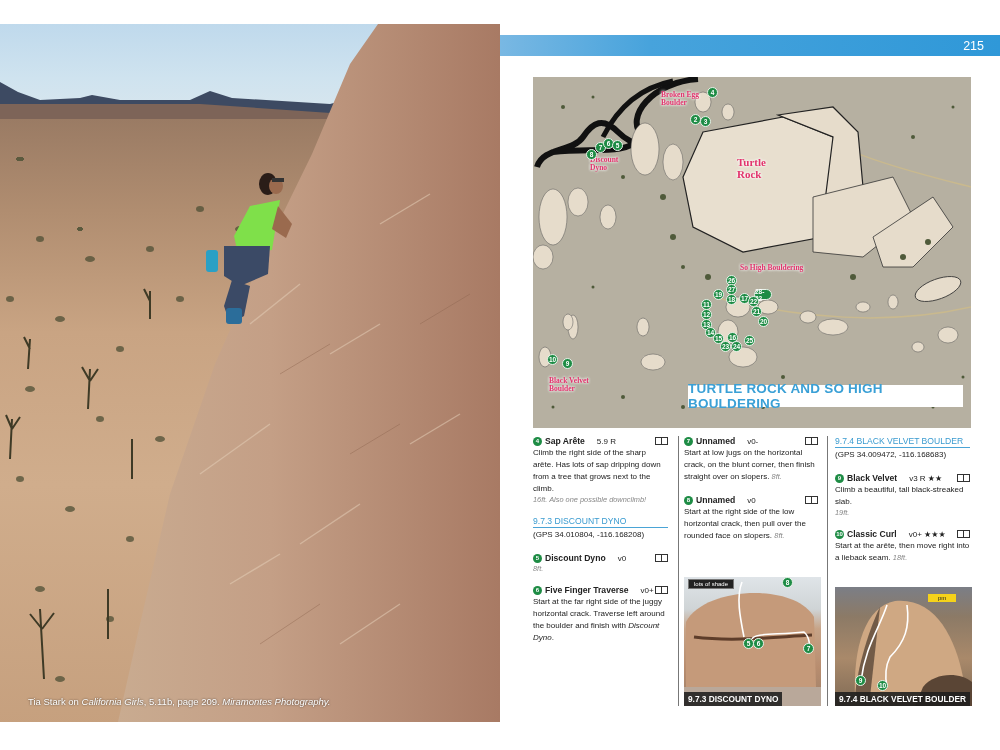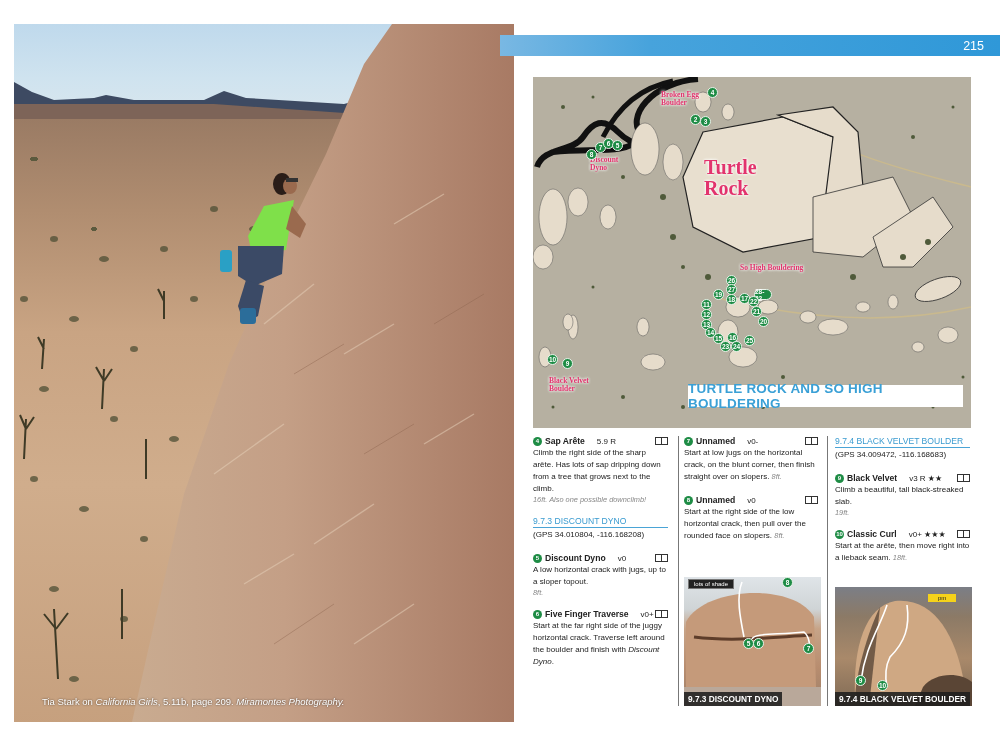--- a/index.html
+++ b/index.html
@@ -1,20 +1,20 @@
 <!DOCTYPE html>
 <html><head>
 <meta charset="utf-8">
 <style>
   * { box-sizing: border-box; margin: 0; padding: 0; }
   html, body { width: 1000px; height: 750px; background: #ffffff; overflow: hidden; }
   body { position: relative; font-family: "Liberation Sans", sans-serif; color: #222; }
 
   
-  .photo-page { position: absolute; left: 14px; top: 24px; width: 500px; height: 698px; overflow: hidden; }
+  .photo-page { position: absolute; left: 0; top: 24px; width: 500px; height: 698px; overflow: hidden; }
   .sky { position: absolute; left: 0; top: 0; width: 500px; height: 90px;
          background: linear-gradient(180deg, #bfd9ec 0%, #cfe3ef 60%, #d8e6ee 100%); }
   .mountains { position: absolute; left: 0; top: 50px; width: 500px; height: 80px; }
   .desert { position: absolute; left: 0; top: 95px; width: 500px; height: 610px;
     background:
       radial-gradient(ellipse 6px 4px at 20px 40px, #5b5a3e 60%, transparent 61%),
       radial-gradient(ellipse 5px 3px at 80px 110px, #5b5a3e 60%, transparent 61%),
       linear-gradient(180deg, #9a7b64 0%, #b08d70 15%, #c9a483 35%, #d0ad8c 60%, #c6a07e 100%);
   }
   .shrubs { position: absolute; left: 0; top: 95px; width: 500px; height: 610px; }
@@ -219,21 +219,21 @@
         <circle cx="400" cy="330" r="1.5"></circle>
       <circle cx="130" cy="120" r="3"></circle>
         <circle cx="140" cy="160" r="3"></circle>
         <circle cx="175" cy="200" r="3"></circle>
       <circle cx="320" cy="200" r="3"></circle>
         <circle cx="370" cy="180" r="3"></circle>
         <circle cx="395" cy="165" r="3"></circle>
     </g>
   </svg>
 
-  <div class="map-label" style="left:171px; top:80px; font-size:20px;">
+  <div class="map-label" style="left:204px; top:80px; font-size:11px;">
     <div>Turtle</div>
     <div>Rock</div>
   </div>
   <div class="map-label" style="left:128px; top:14px; font-size:7.5px;">
     <div>Broken Egg</div>
     <div>Boulder</div>
   </div>
   <div class="map-label" style="left:57px; top:79px; font-size:7.5px;">
     <div>Discount</div>
     <div>Dyno</div>
@@ -298,21 +298,20 @@
   <div class="sec-title">9.7.3 DISCOUNT DYNO</div>
   <div class="gps">(GPS 34.010804, -116.168208)</div>
 
   <div class="entry">
     <div class="entry-head">
       <span class="num">5</span>
       <span class="name">Discount Dyno</span>
       <span class="grade">v0</span>
       <span class="book"></span>
     </div>
-    <div class="desc">A low horizontal crack with jugs, up to a sloper topout.</div>
     <div class="note">8ft.</div>
   </div>
 
   <div class="entry">
     <div class="entry-head">
       <span class="num">6</span>
       <span class="name">Five Finger Traverse</span>
       <span class="grade">v0+</span>
       <span class="book"></span>
     </div>

